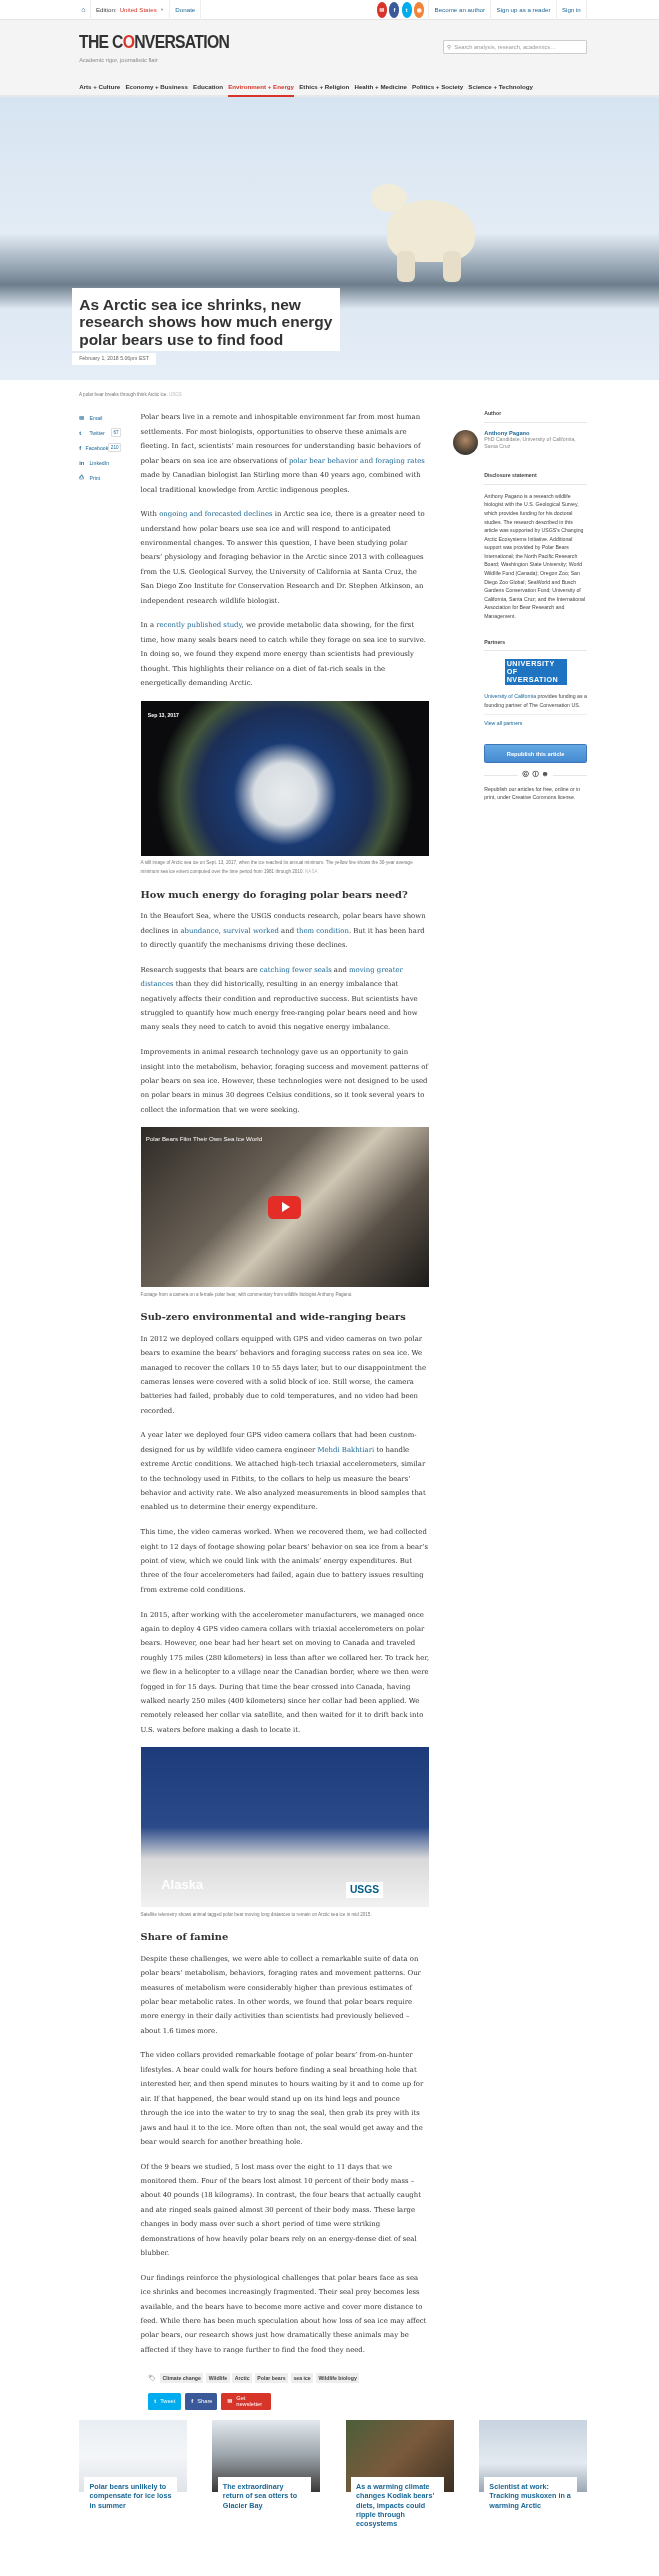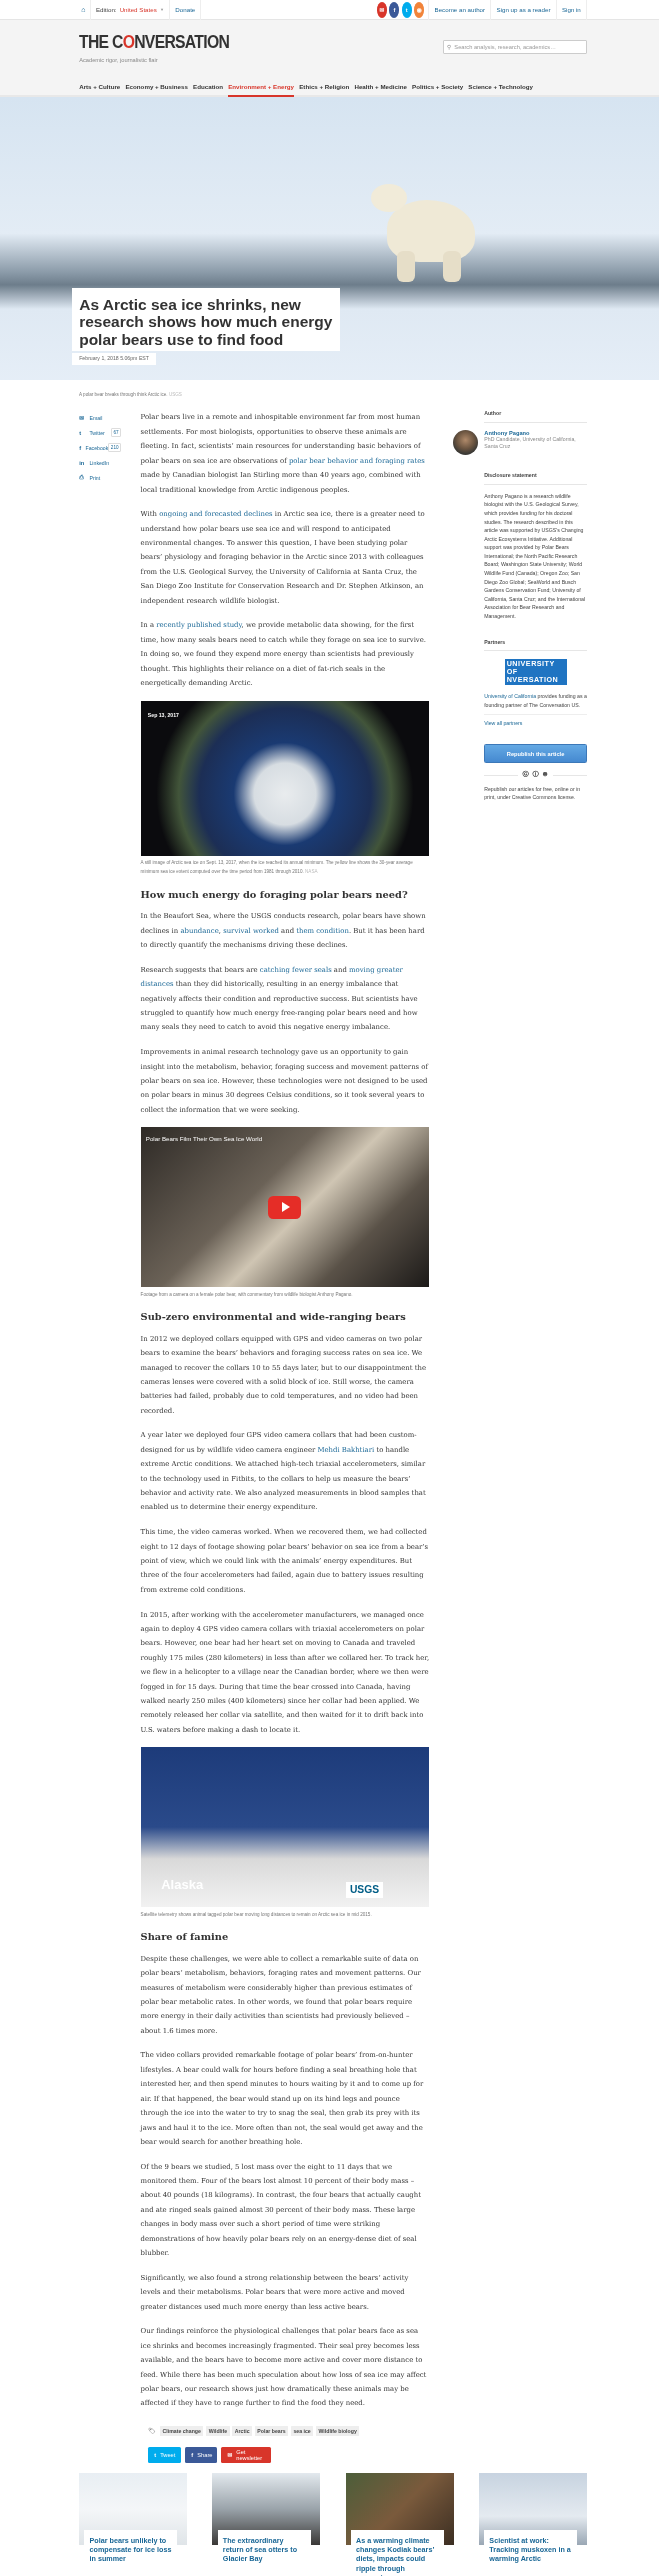--- a/index.html
+++ b/index.html
@@ -237,21 +237,20 @@
         <span class="alaska">Alaska</span>
         <span class="usgs">USGS</span>
       </div>
       <div class="cap">Satellite telemetry shows animal tagged polar bear moving long distances to remain on Arctic sea ice in mid 2015.</div>
     </div>
 
     <h2>Share of famine</h2>
     <p>Despite these challenges, we were able to collect a remarkable suite of data on polar bears’ metabolism, behaviors, foraging rates and movement patterns. Our measures of metabolism were considerably higher than previous estimates of polar bear metabolic rates. In other words, we found that polar bears require more energy in their daily activities than scientists had previously believed – about 1.6 times more.</p>
     <p>The video collars provided remarkable footage of polar bears’ from-on-hunter lifestyles. A bear could walk for hours before finding a seal breathing hole that interested her, and then spend minutes to hours waiting by it and to come up for air. If that happened, the bear would stand up on its hind legs and pounce through the ice into the water to try to snag the seal, then grab its prey with its jaws and haul it to the ice. More often than not, the seal would get away and the bear would search for another breathing hole.</p>
     <p>Of the 9 bears we studied, 5 lost mass over the eight to 11 days that we monitored them. Four of the bears lost almost 10 percent of their body mass – about 40 pounds (18 kilograms). In contrast, the four bears that actually caught and ate ringed seals gained almost 30 percent of their body mass. These large changes in body mass over such a short period of time were striking demonstrations of how heavily polar bears rely on an energy-dense diet of seal blubber.</p>
-    <p>Significantly, we also found a strong relationship between the bears’ activity levels and their metabolisms. Polar bears that were more active and moved greater distances used much more energy than less active bears.</p>
     <p>Our findings reinforce the physiological challenges that polar bears face as sea ice shrinks and becomes increasingly fragmented. Their seal prey becomes less available, and the bears have to become more active and cover more distance to feed. While there has been much speculation about how loss of sea ice may affect polar bears, our research shows just how dramatically these animals may be affected if they have to range further to find the food they need.</p>
   </div>
 
   <div class="side-col">
     <div class="side-h">Author</div>
     <div class="author">
       <div class="avatar"></div>
       <div>
         <a class="name">Anthony Pagano</a>
         <div class="role">PhD Candidate, University of California, Santa Cruz</div>

